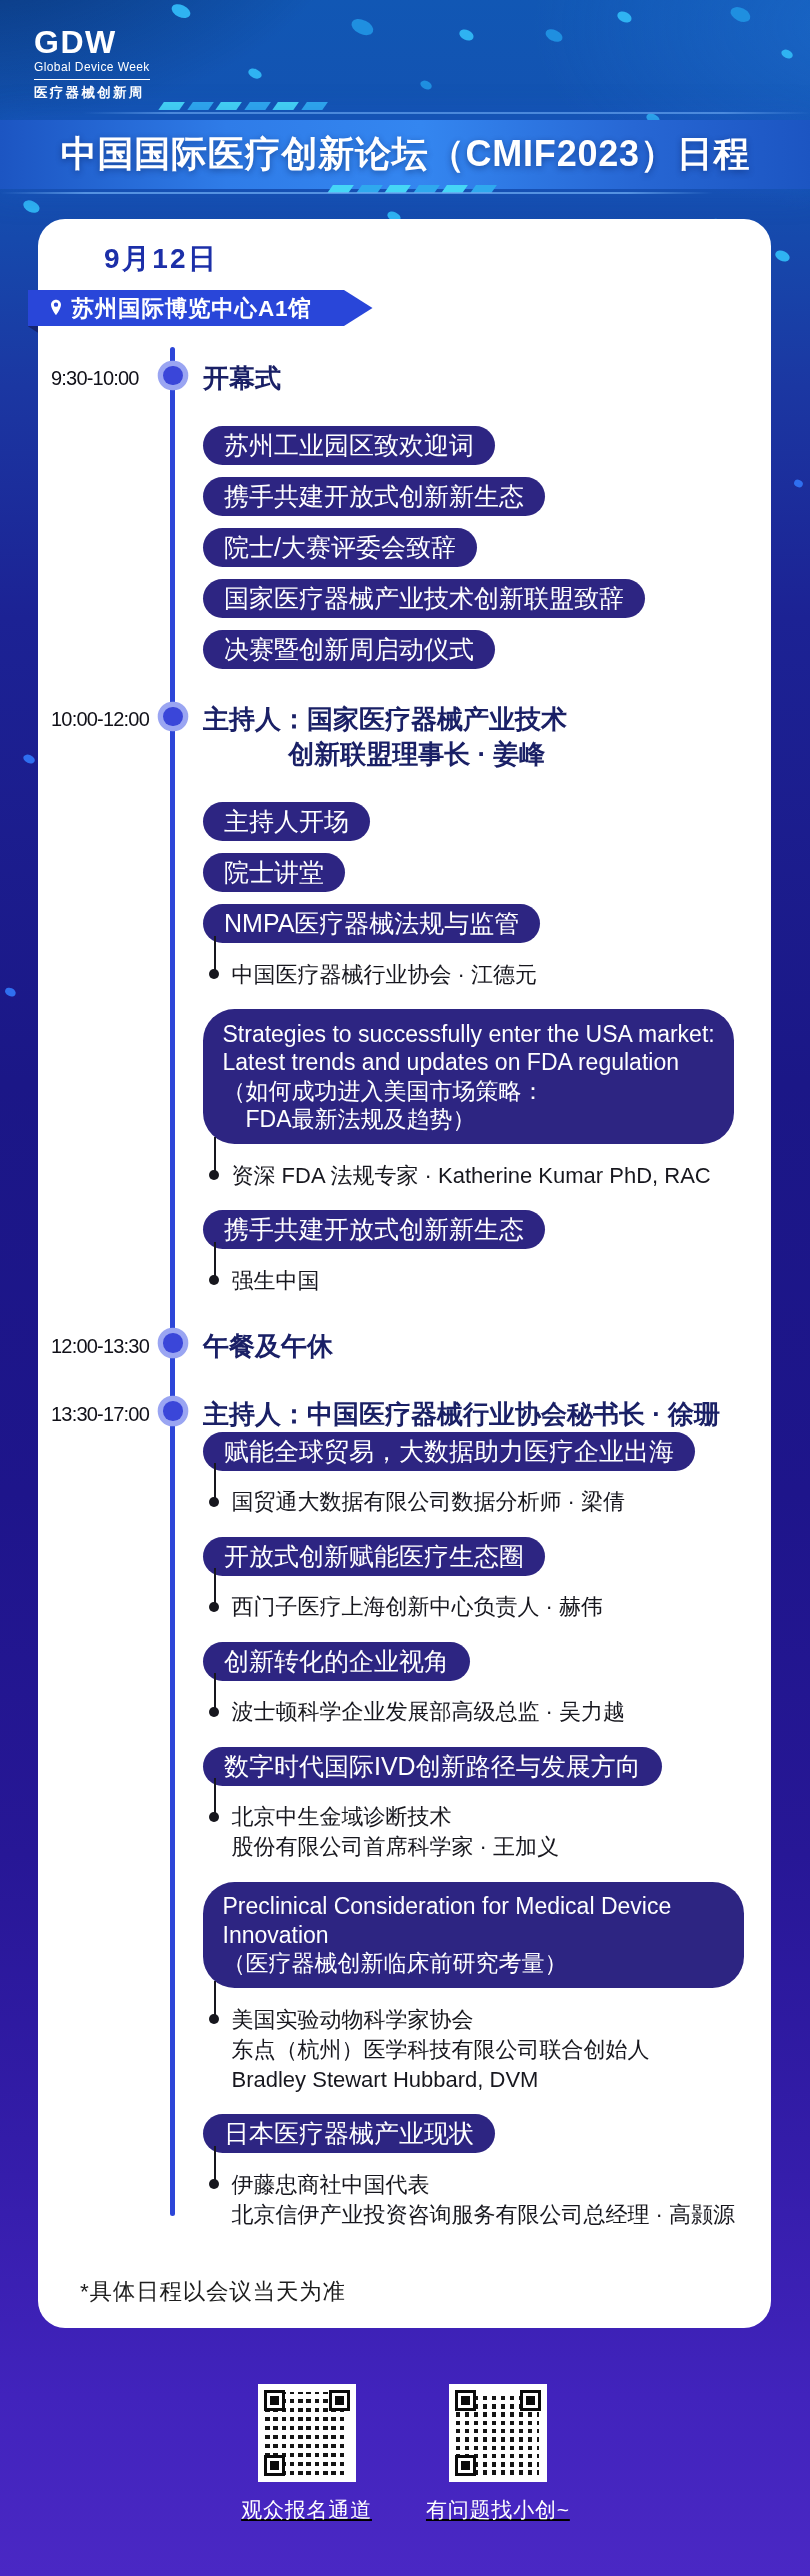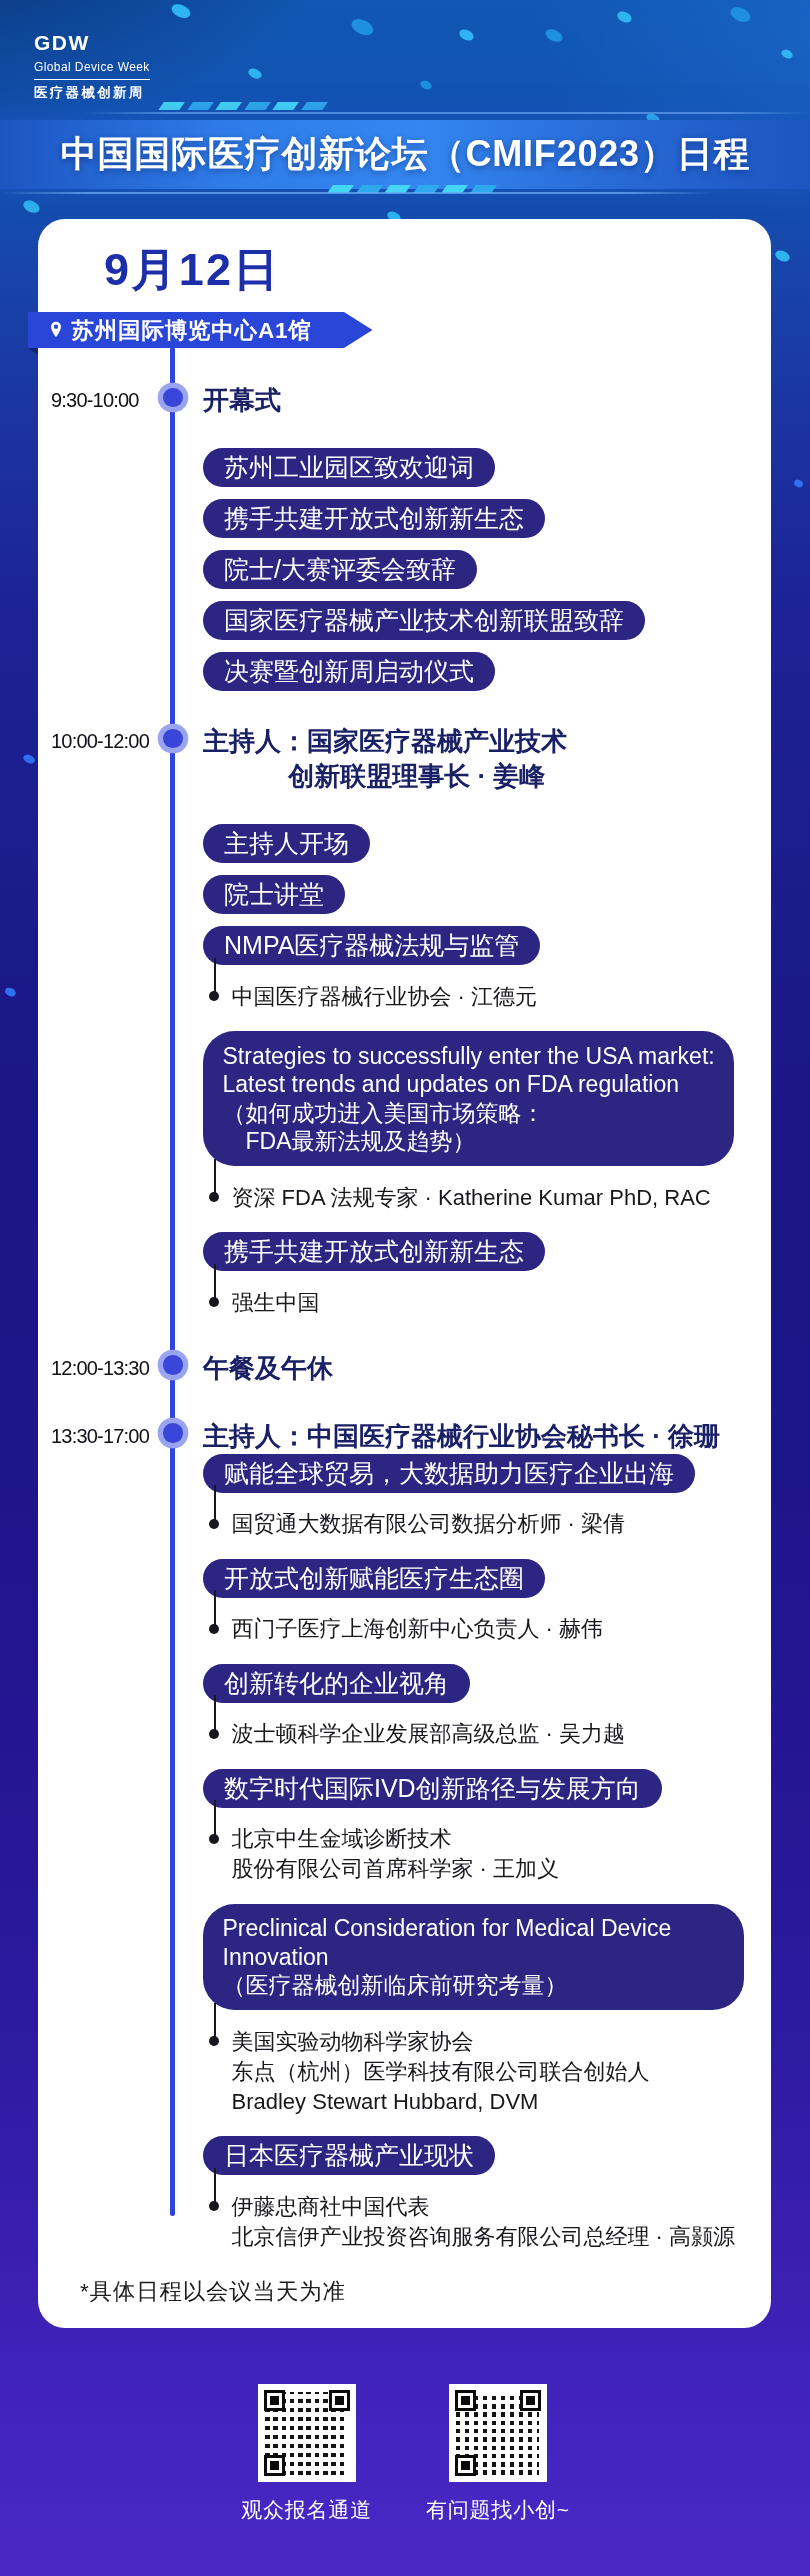--- a/index.html
+++ b/index.html
@@ -9,40 +9,40 @@
     background:
       radial-gradient(676px 390px at -6% -4%, rgba(3,16,56,.6), transparent 60%),
       radial-gradient(570px 315px at 108% 1%, rgba(40,130,230,.35), transparent 60%),
       linear-gradient(180deg,#1157b4 0%,#1450b0 7%,#1b37a2 15%,#1c2294 24%,#1b1787 42%,#1e158b 58%,#271796 72%,#331ca8 83%,#4123bc 93%,#4a28c4 100%);
   }
   [data-interactable]{cursor:default;}
   
   .dot-deco{position:absolute;border-radius:50%;pointer-events:none;}
   
   .logo{position:absolute;left:34px;top:25.5px;color:#fff;}
-  .logo-acr{font-size:21px;font-weight:700;letter-spacing:1.5px;line-height:33px;}
+  .logo-acr{font-size:32px;font-weight:700;letter-spacing:1.5px;line-height:33px;}
   .logo-name{font-size:12px;letter-spacing:0.4px;margin-top:1px;padding-bottom:5px;border-bottom:1.5px solid #fff;white-space:nowrap;}
   .logo-cn{font-size:13.5px;font-weight:700;margin-top:4.5px;letter-spacing:2.3px;white-space:nowrap;}
   
   .banner{position:absolute;left:0;top:120px;width:811px;height:69px;
     background:linear-gradient(90deg,#1c55c2,#2f7ce8 28%,#3486f0 52%,#2767d4 78%,#1c55c2);
     display:flex;align-items:center;justify-content:center;
     box-shadow:0 0 30px rgba(30,90,200,.5);}
   .banner-title{color:#fff;font-size:36px;font-weight:800;letter-spacing:0.8px;white-space:nowrap;
     text-shadow:0 2.3px 6px rgba(0,25,80,.45);}
   .frame-line{position:absolute;height:2.3px;background:linear-gradient(90deg,transparent,#6aa8f0 12%,#6aa8f0 88%,transparent);opacity:.75;pointer-events:none;}
   .frame-top{top:112px;left:83px;width:728px;}
   .frame-bottom{top:192px;left:0;width:713px;}
   .dash-row{position:absolute;display:flex;gap:7.5px;pointer-events:none;}
   .d-top{top:102px;left:161px;}
   .d-bot{top:185px;left:330px;}
   .dash{width:21px;height:8.3px;transform:skewX(-35deg);}
   
   .card{position:absolute;left:38px;top:219px;width:733px;height:2109px;background:#ffffff;border-radius:27px;}
-  .date{margin:21px 0 12px 66px;font-size:45px;font-weight:800;color:#1c2fa8;letter-spacing:2.3px;}
+  .date{margin:21px 0 12px 66px;font-size:28px;font-weight:800;color:#1c2fa8;letter-spacing:2.3px;}
   .badge-wrap{position:relative;margin:10.5px 0 0 -10.5px;width:345px;height:36px;}
   .badge{position:absolute;inset:0;background:#2946d9;color:#fff;display:flex;align-items:center;
     padding-left:18px;box-sizing:border-box;font-size:22.5px;font-weight:700;letter-spacing:0.8px;
     clip-path:polygon(0 0, calc(100% - 28.5px) 0, 100% 50%, calc(100% - 28.5px) 100%, 0 100%);}
   .badge svg{width:20px;height:20px;margin-right:6px;flex:0 0 auto;}
   .fold{position:absolute;left:0;top:36px;width:10.5px;height:6.8px;background:#16246f;
     clip-path:polygon(0 0,100% 0,100% 100%);}
   
   .tl-line{position:absolute;left:132px;top:128px;width:5.3px;height:1869px;background:#2d46d8;border-radius:3px;}
   .sessions{position:relative;margin:35px 27px 0 165px;}
@@ -58,21 +58,21 @@
   .item-sp{margin-bottom:19.5px;}
   .item:last-child{margin-bottom:0;}
   .pill{display:inline-block;background:#2d2582;color:#ffffff;font-weight:400;font-size:25px;
     line-height:39px;padding:0 21px;border-radius:20px;white-space:pre-wrap;}
   .pill-multi{font-size:23px;line-height:28.5px;padding:10.5px 19.5px;border-radius:31.5px;}
   .speaker{position:relative;margin-top:16.5px;padding-left:28.5px;font-size:22px;line-height:30px;color:#17171e;}
   .connector{position:absolute;left:10.5px;top:-24px;width:2.3px;height:39px;background:#17171e;}
   .bullet{position:absolute;left:6px;top:9.8px;width:9.8px;height:9.8px;border-radius:50%;background:#17171e;}
   .footnote{position:absolute;left:42px;top:2057px;font-size:22.5px;color:#1d1d1d;letter-spacing:0.8px;}
   
-  .qr-row{position:absolute;top:2384px;left:0;width:811px;display:flex;justify-content:center;gap:54px;}
+  .qr-row{position:absolute;top:2384px;left:0;width:811px;display:flex;justify-content:center;gap:54px;text-decoration:underline;}
   .qr-fig{display:flex;flex-direction:column;align-items:center;}
   .qr{width:98px;height:98px;background:#ffffff;position:relative;box-sizing:border-box;}
   .qr-pat{position:absolute;inset:7.5px;
     background:
       repeating-linear-gradient(90deg,#0a0a0a 0 4.5px,#ffffff 4.5px 8.3px),
       repeating-linear-gradient(0deg,#0a0a0a 0 3.8px,#ffffff 3.8px 9px);
     background-blend-mode:screen;}
   .finder{position:absolute;width:21px;height:21px;border:3.8px solid #0a0a0a;background:#fff;box-sizing:border-box;}
   .finder span{position:absolute;inset:3px;background:#0a0a0a;}
   .f-tl{left:6px;top:6px;} .f-tr{right:6px;top:6px;} .f-bl{left:6px;bottom:6px;}

